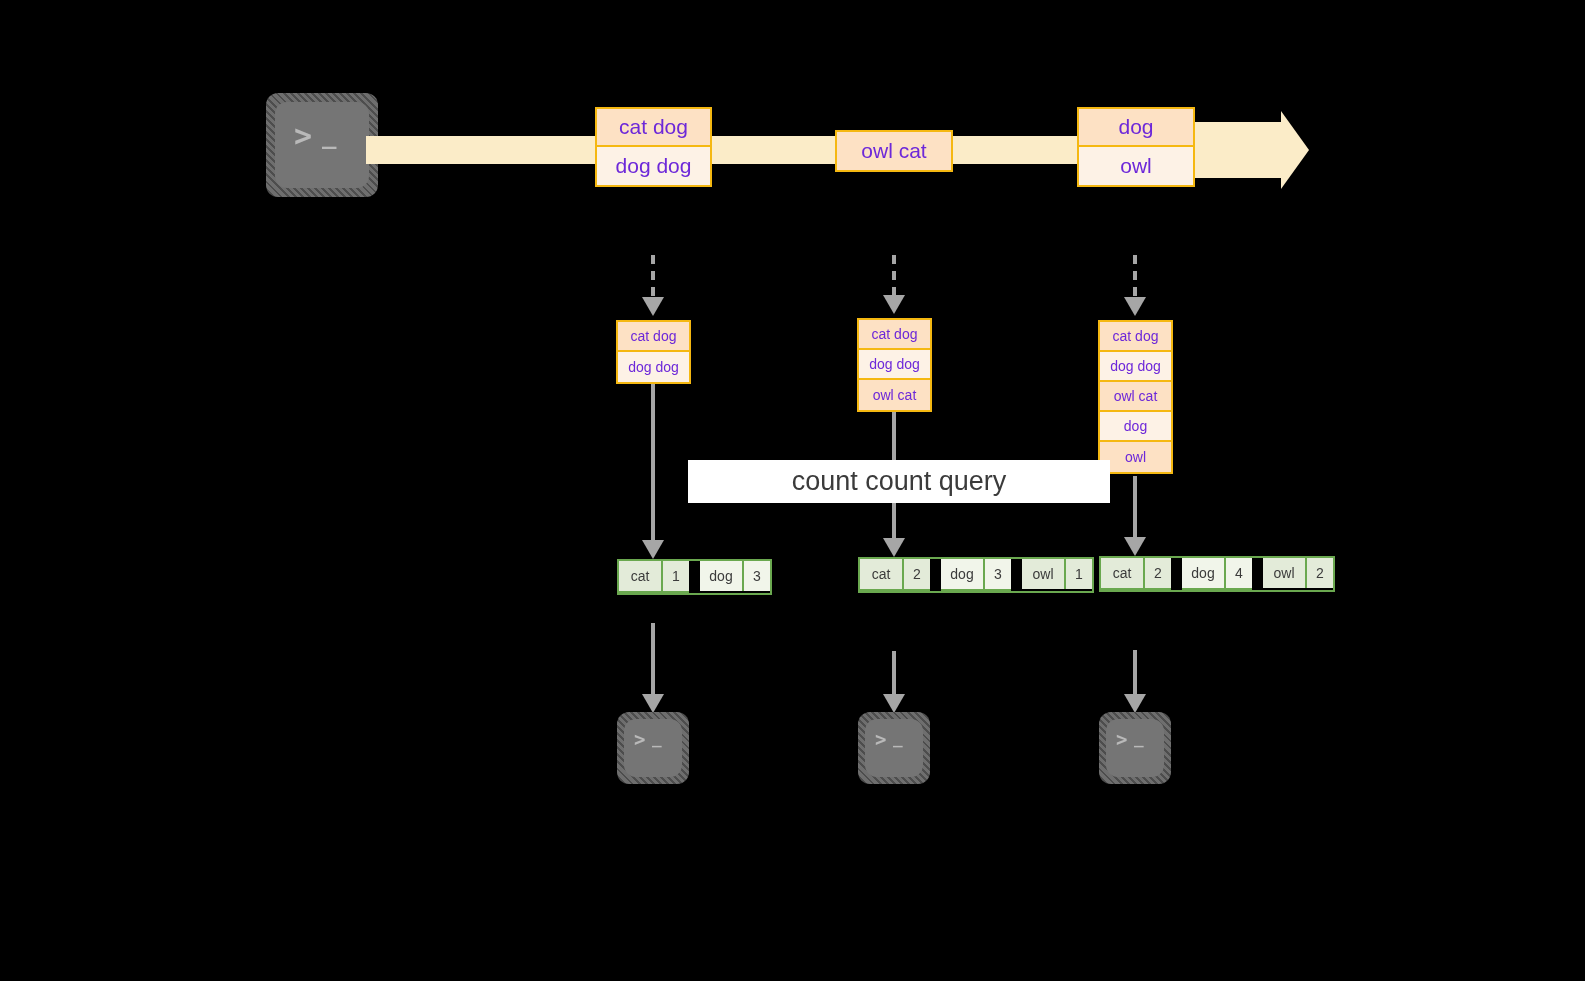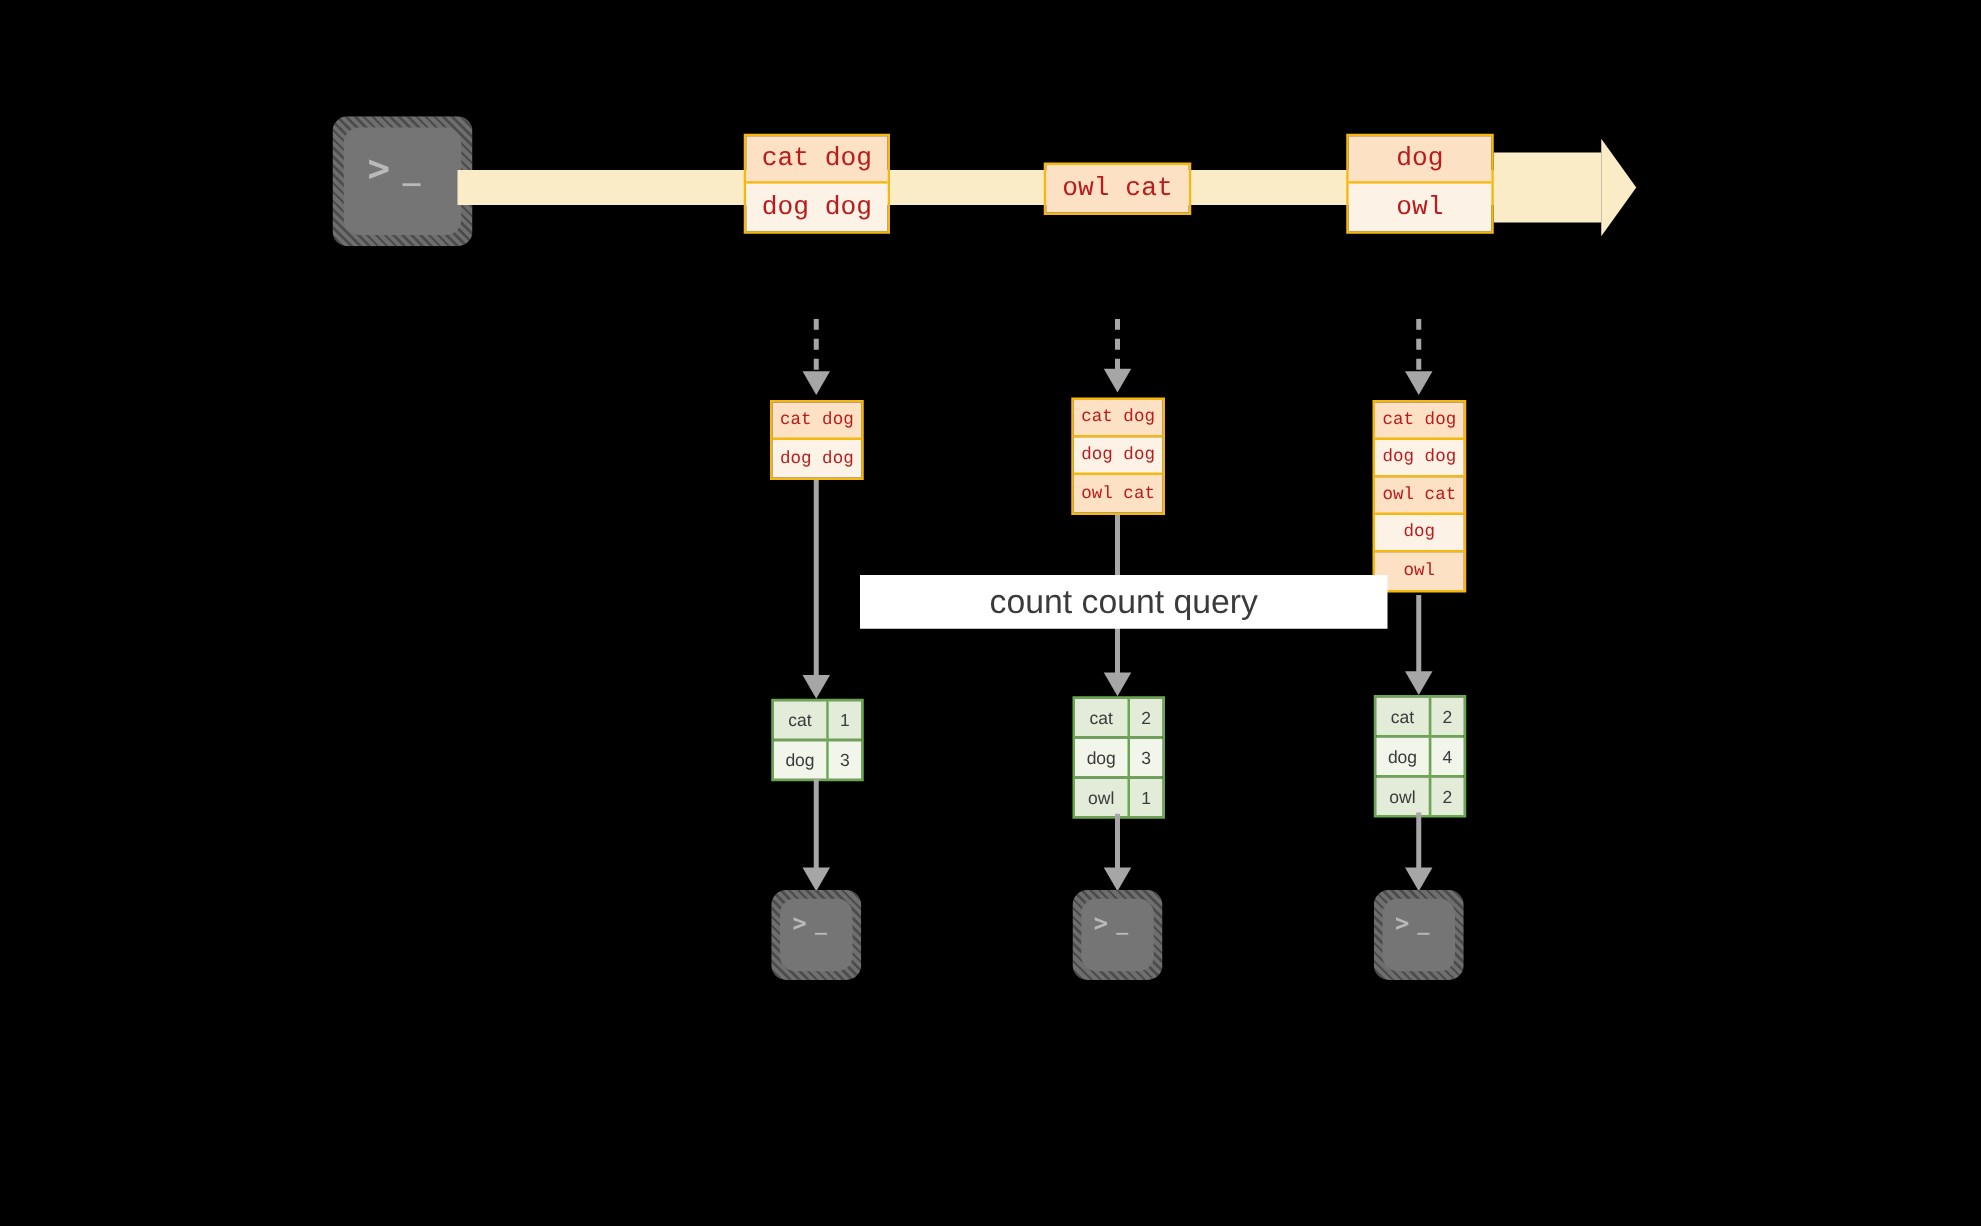--- a/index.html
+++ b/index.html
@@ -69,41 +69,41 @@
     box-sizing: border-box;
     border: 2px solid #f5b811;
     display: flex;
     flex-direction: column;
   }
   .evt-row {
     box-sizing: border-box;
     display: flex;
     align-items: center;
     justify-content: center;
-    color: #b91c1c;
+    color: #6d28d9;
     white-space: nowrap;
     border-bottom: 2px solid #f5b811;
-    font-family: Liberation Mono, monospace;
   }
   .evt-row:last-child { border-bottom: none; }
   .evt-row.dark  { background: #fde1c4; }
   .evt-row.light { background: #fdf2e6; }
 
   
   .evt-big .evt-row { font-size: 21px; height: 38px; }
   
   .evt-small .evt-row { font-size: 14px; height: 30px; }
 
   
   .res-table {
     position: absolute;
     box-sizing: border-box;
     border: 2px solid #6aa84f;
     display: flex;
-    flex-direction: column;
+    flex-direction: row;
+    gap: 11px;
   }
   .res-row {
     display: flex;
     height: 30px;
     border-bottom: 2px solid #6aa84f;
   }
   .res-row:last-child { border-bottom: none; }
   .res-cell {
     box-sizing: border-box;
     display: flex;

